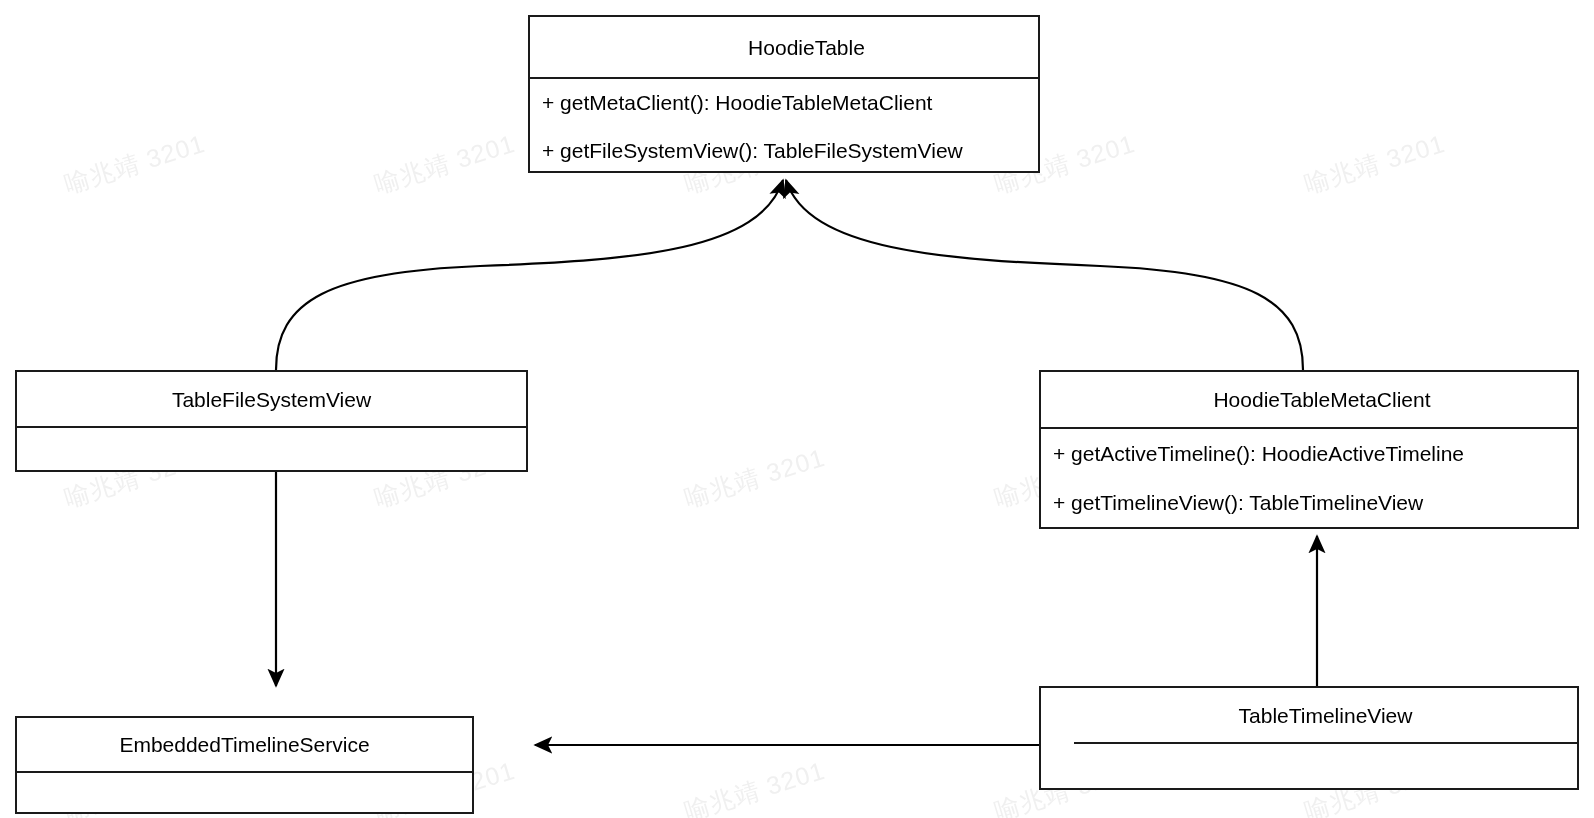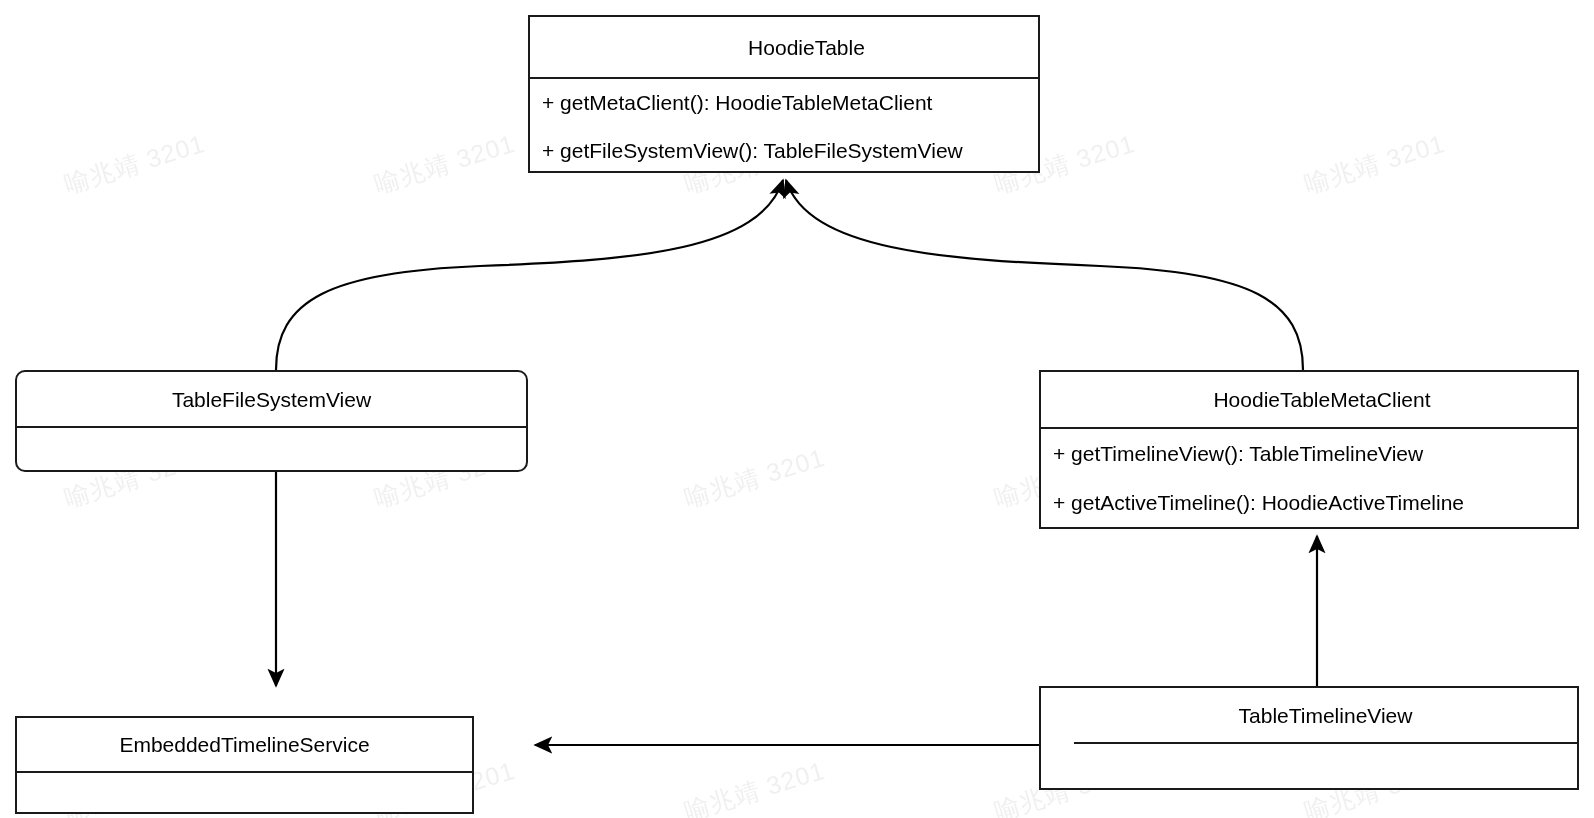--- a/index.html
+++ b/index.html
@@ -128,31 +128,31 @@
 
   <div id="classes-layer">
       <div class="uml-class" style="left: 528px; top: 15px; width: 512px; height: 158px;">
         <div class="uml-name" style="height: 60px; padding-left: 45px;">HoodieTable</div>
         <div class="uml-divider"></div>
         <div class="uml-members" style="height: 80px;">
           <div class="uml-member" style="height: 48px;">+ getMetaClient(): HoodieTableMetaClient</div>
           <div class="uml-member" style="height: 48px;">+ getFileSystemView(): TableFileSystemView</div>
         </div>
       </div>
-      <div class="uml-class" style="left: 15px; top: 370px; width: 513px; height: 102px; border-radius: 10px;">
+      <div class="uml-class" style="left: 15px; top: 370px; width: 513px; height: 102px;">
         <div class="uml-name" style="height: 54px;">TableFileSystemView</div>
         <div class="uml-divider"></div>
         <div class="uml-members empty" style="height: 42px;"></div>
       </div>
       <div class="uml-class" style="left: 1039px; top: 370px; width: 540px; height: 159px;">
         <div class="uml-name" style="height: 55px; margin-left: 26px;">HoodieTableMetaClient</div>
         <div class="uml-divider"></div>
         <div class="uml-members" style="height: 98px;">
+          <div class="uml-member" style="height: 49px;">+ getActiveTimeline(): HoodieActiveTimeline</div>
           <div class="uml-member" style="height: 49px;">+ getTimelineView(): TableTimelineView</div>
-          <div class="uml-member" style="height: 49px;">+ getActiveTimeline(): HoodieActiveTimeline</div>
         </div>
       </div>
       <div class="uml-class" style="left: 15px; top: 716px; width: 459px; height: 98px;">
         <div class="uml-name" style="height: 53px;">EmbeddedTimelineService</div>
         <div class="uml-divider"></div>
         <div class="uml-members empty" style="height: 39px;"></div>
       </div>
       <div class="uml-class" style="left: 1039px; top: 686px; width: 540px; height: 104px; padding-left: 33px;">
         <div class="uml-name" style="height: 54px;">TableTimelineView</div>
         <div class="uml-divider"></div>

